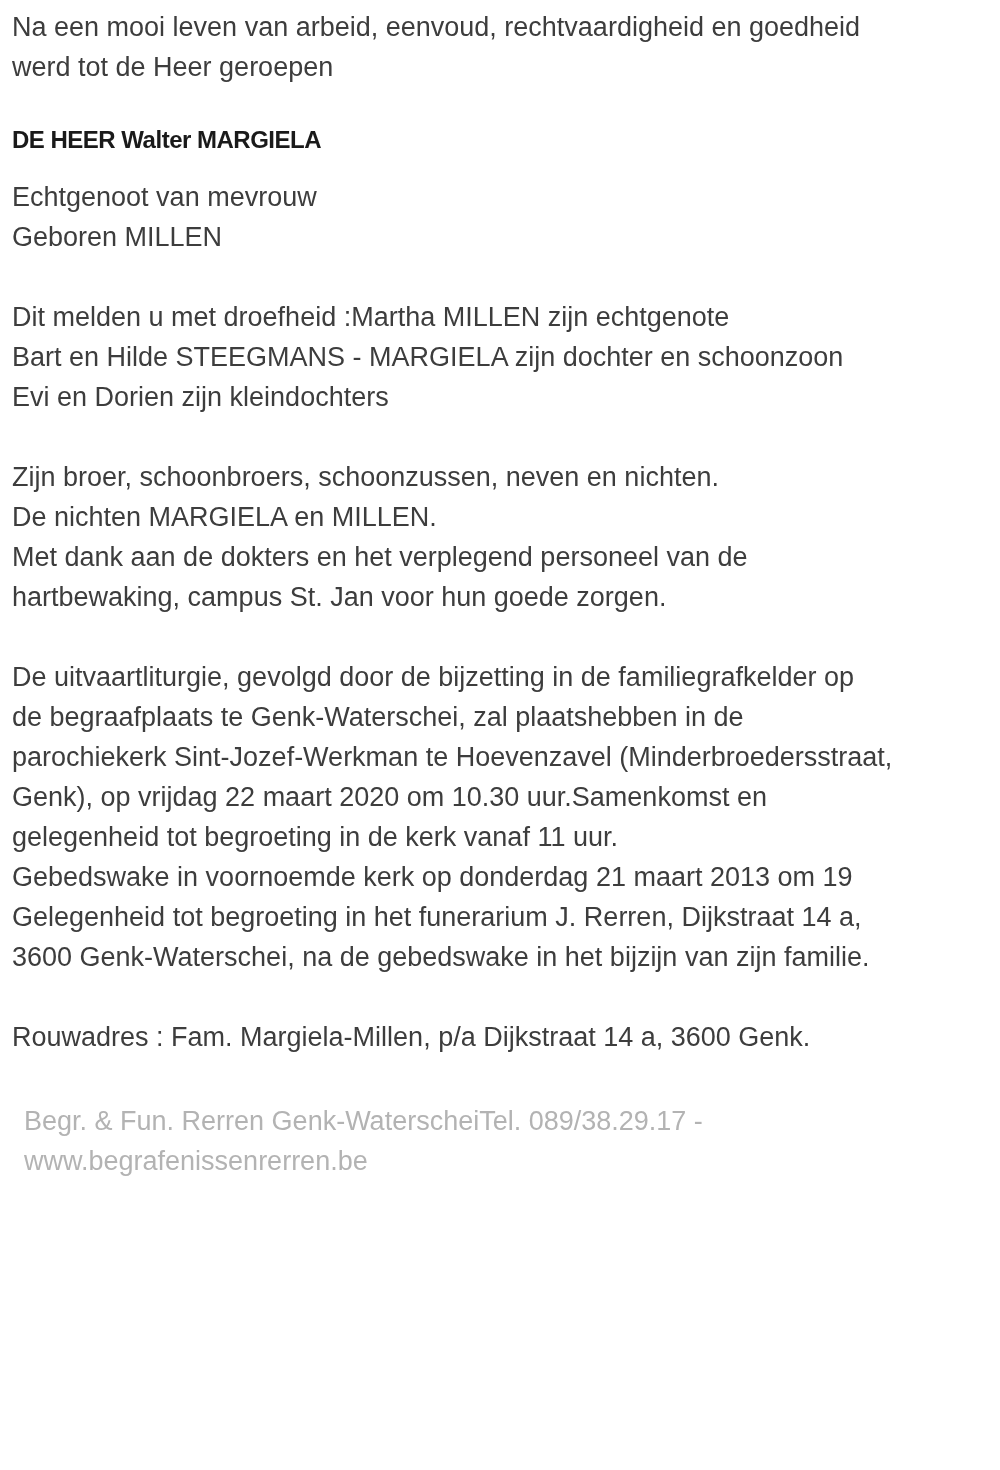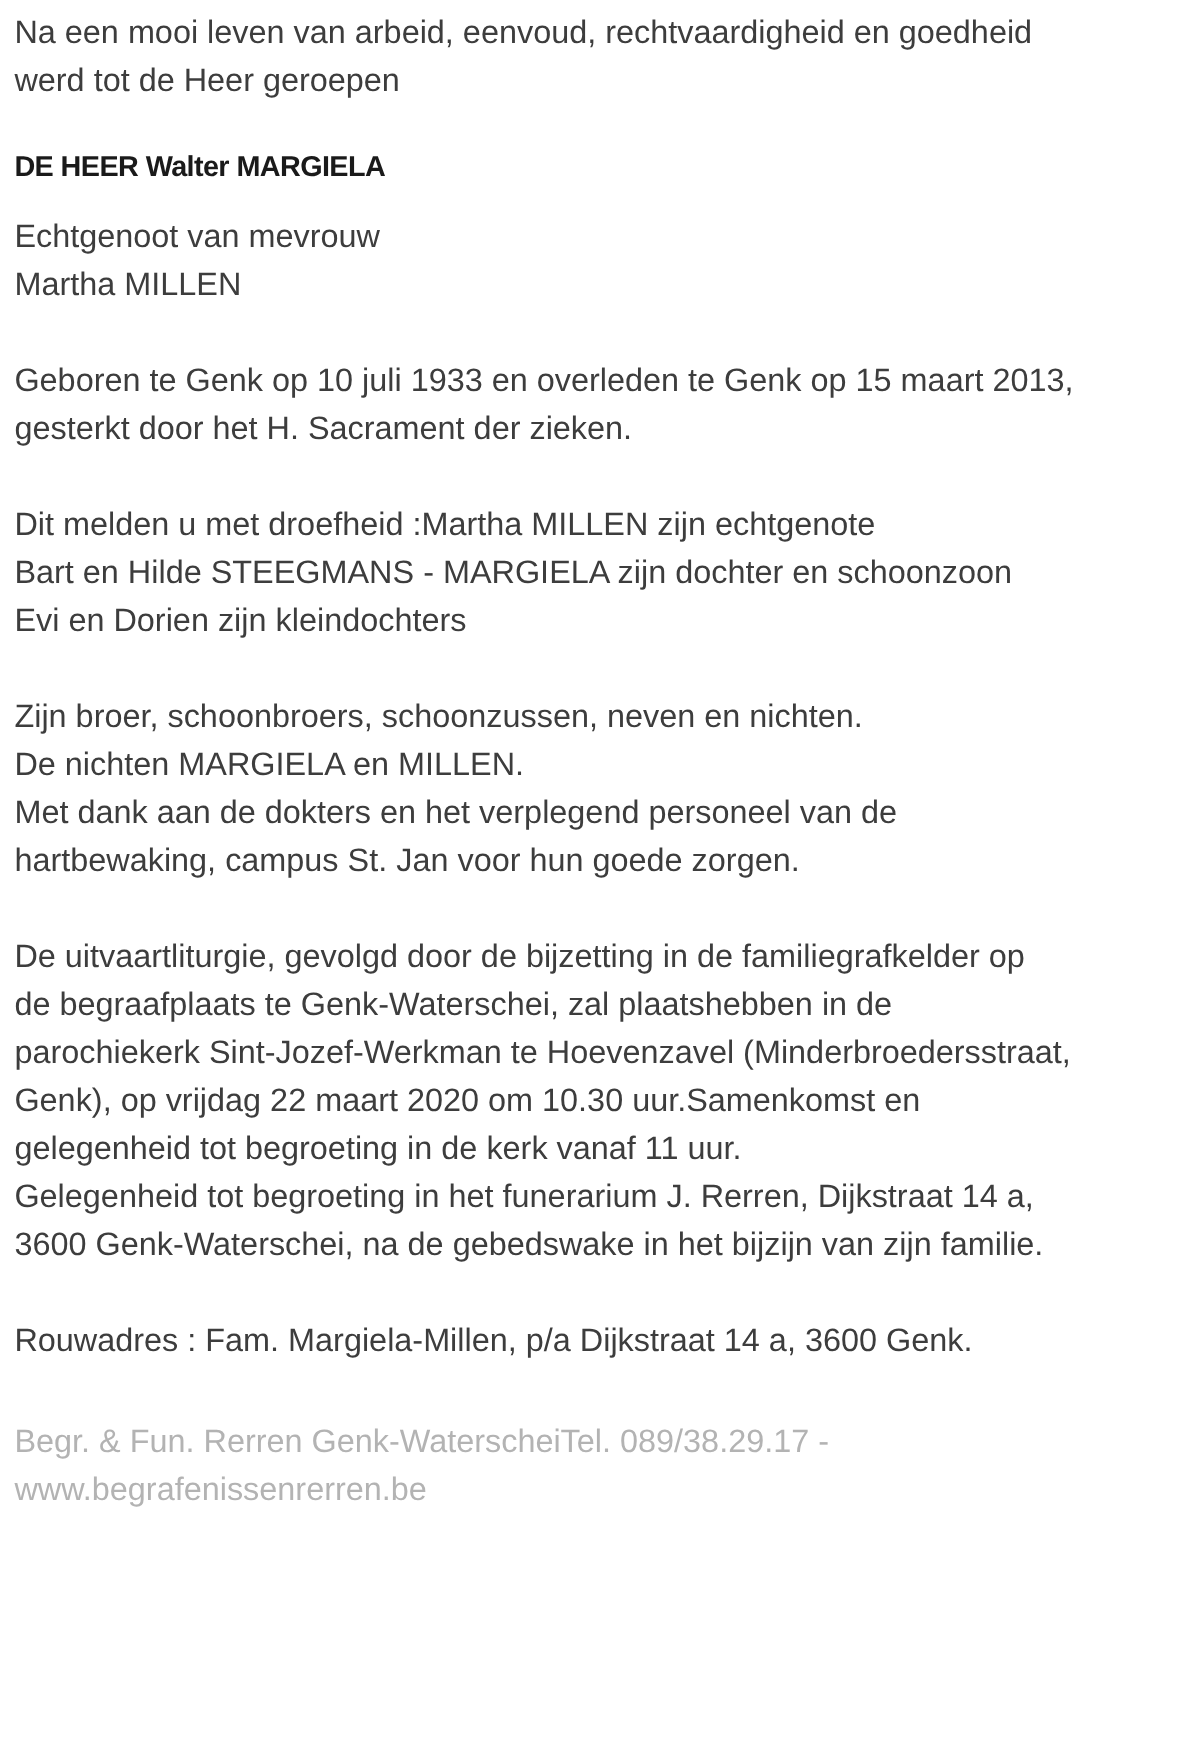--- a/index.html
+++ b/index.html
@@ -30,63 +30,60 @@
     margin-top: 24px;
     font-size: 24px;
     line-height: 58px;
     font-weight: 700;
     letter-spacing: -0.5px;
     color: var(--title-text);
     white-space: nowrap;
   }
   .relation { margin-top: 8px; }
   .closing { margin-top: 36px; }
-  .footer { margin-top: 44px; color: var(--footer-text); }
+  .footer { margin-top: 44px; color: var(--footer-text); margin-left: 12px; }
 </style>
 </head>
 <body>
 
 <div class="page">
 
   <div class="block intro">
     <div class="ln">Na een mooi leven van arbeid, eenvoud, rechtvaardigheid en goedheid</div>
     <div class="ln">werd tot de Heer geroepen</div>
   </div>
 
   <h1 class="title">DE HEER Walter MARGIELA</h1>
 
   <div class="block relation">
     <div class="ln">Echtgenoot van mevrouw</div>
-    <div class="ln">Martha MILLEN</div>
+    <div class="ln">Geboren MILLEN</div>
   </div>
 
-  <div class="block">
-    <div class="ln">Geboren te Genk op 10 juli 1933 en overleden te Genk op 15 maart 2013,</div>
-    <div class="ln">gesterkt door het H. Sacrament der zieken.</div>
-  </div>
 
   <div class="block">
     <div class="ln">Dit melden u met droefheid :Martha MILLEN zijn echtgenote</div>
     <div class="ln">Bart en Hilde STEEGMANS - MARGIELA zijn dochter en schoonzoon</div>
     <div class="ln">Evi en Dorien zijn kleindochters</div>
   </div>
 
   <div class="block">
     <div class="ln">Zijn broer, schoonbroers, schoonzussen, neven en nichten.</div>
     <div class="ln">De nichten MARGIELA en MILLEN.</div>
     <div class="ln">Met dank aan de dokters en het verplegend personeel van de</div>
     <div class="ln">hartbewaking, campus St. Jan voor hun goede zorgen.</div>
   </div>
 
   <div class="block">
     <div class="ln">De uitvaartliturgie, gevolgd door de bijzetting in de familiegrafkelder op</div>
     <div class="ln">de begraafplaats te Genk-Waterschei, zal plaatshebben in de</div>
     <div class="ln">parochiekerk Sint-Jozef-Werkman te Hoevenzavel (Minderbroedersstraat,</div>
     <div class="ln">Genk), op vrijdag 22 maart 2020 om 10.30 uur.Samenkomst en</div>
     <div class="ln">gelegenheid tot begroeting in de kerk vanaf 11 uur.</div>
+    <div class="ln">Gebedswake in voornoemde kerk op donderdag 21 maart 2013 om 19</div>
     <div class="ln">Gelegenheid tot begroeting in het funerarium J. Rerren, Dijkstraat 14 a,</div>
     <div class="ln">3600 Genk-Waterschei, na de gebedswake in het bijzijn van zijn familie.</div>
   </div>
 
   <div class="block">
     <div class="ln">Rouwadres : Fam. Margiela-Millen, p/a Dijkstraat 14 a, 3600 Genk.</div>
   </div>
 
 
   <div class="block footer">

